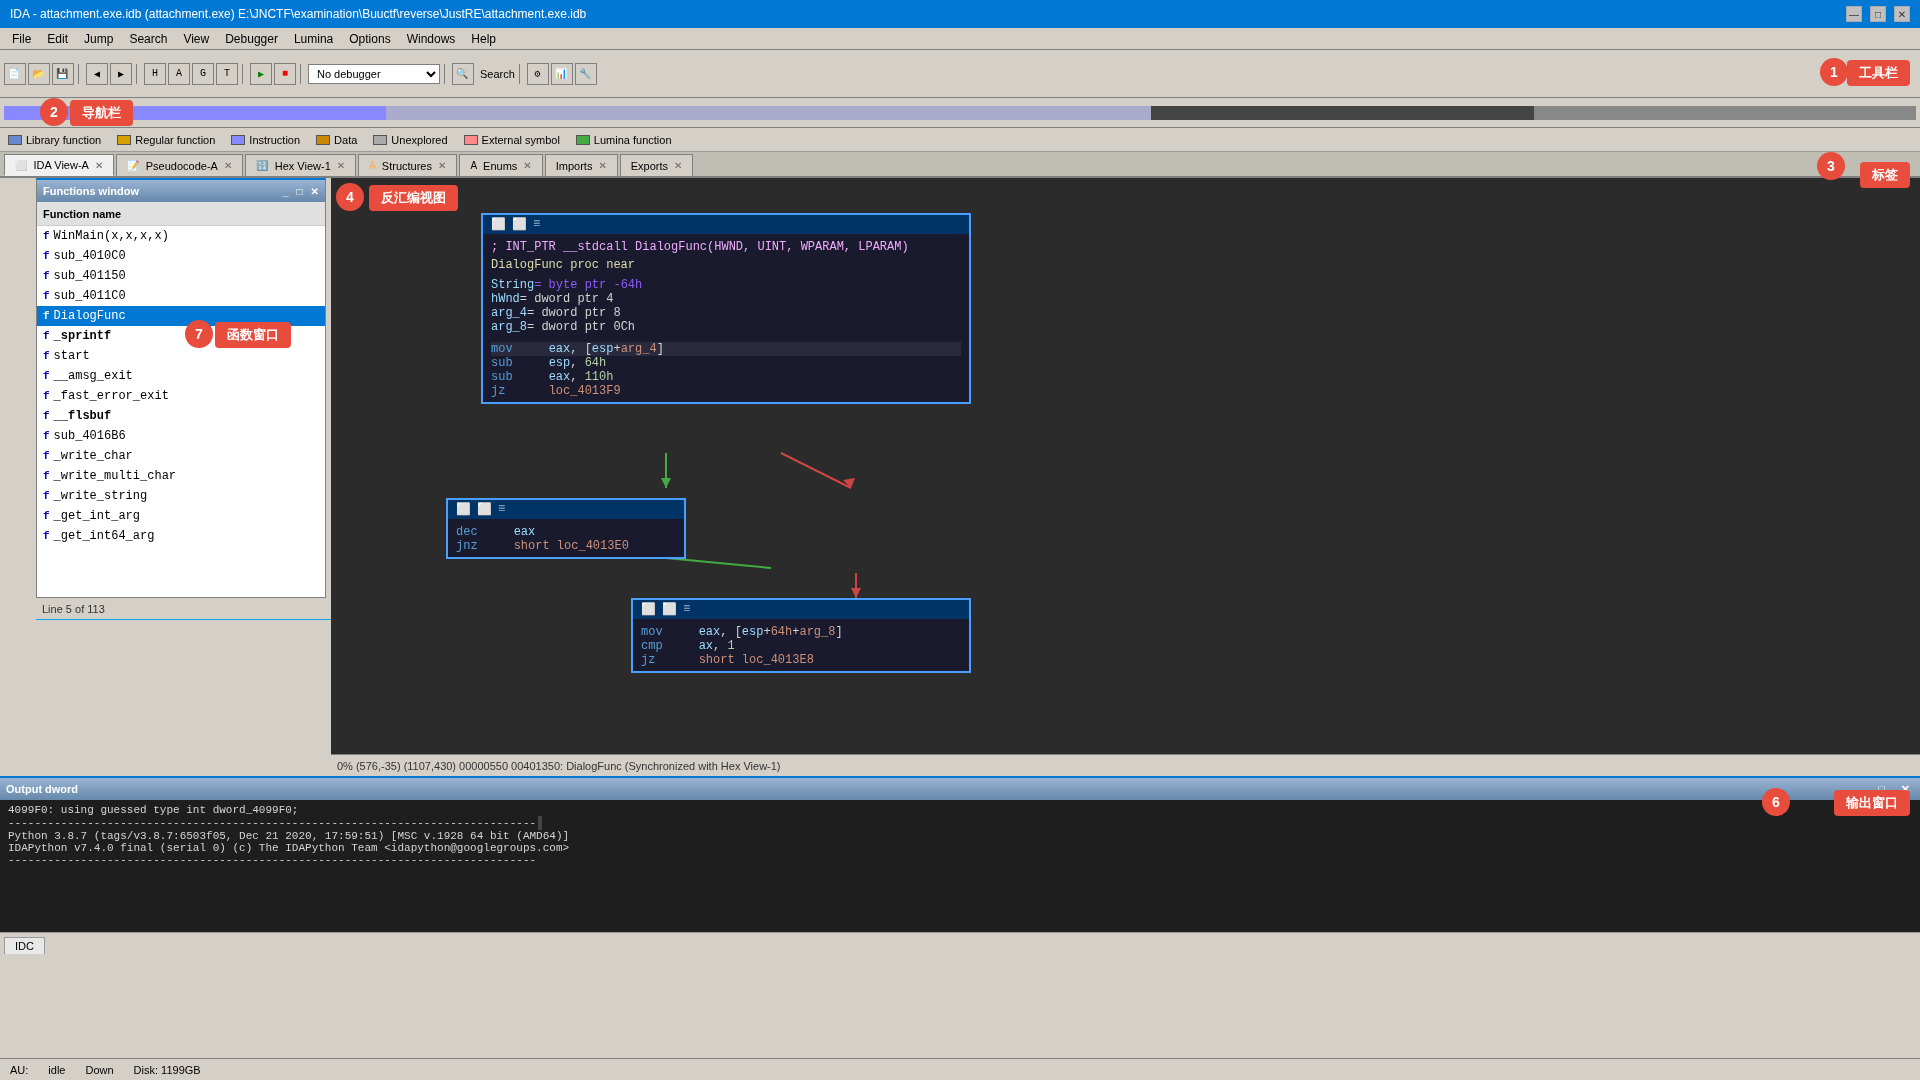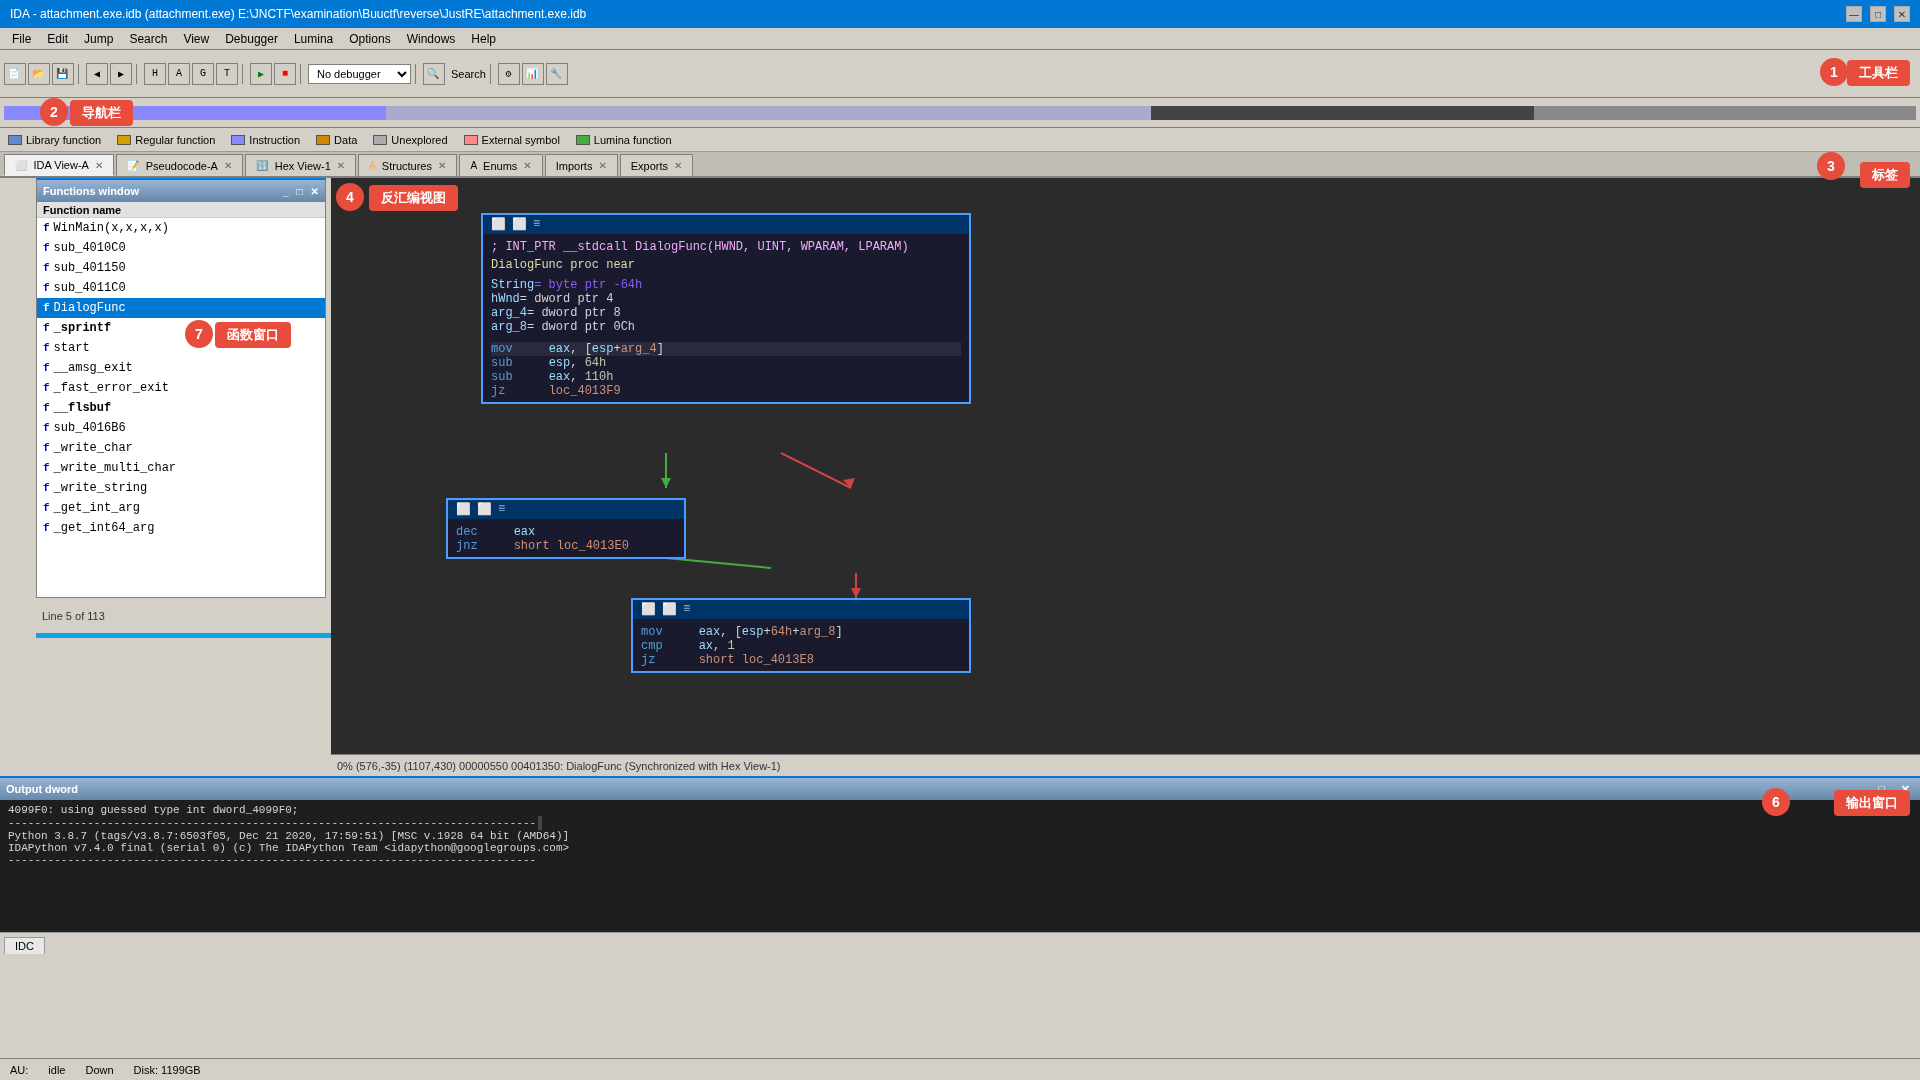--- a/index.html
+++ b/index.html
@@ -66,21 +66,21 @@
       background: #d4d0c8;
       border: 1px solid #808080;
       display: flex; align-items: center; justify-content: center;
       font-size: 10px; cursor: pointer;
     }
     .toolbar-sep { width: 4px; height: 20px; border-left: 1px solid #808080; margin: 0 2px; }
     .toolbar-dropdown {
       background: white;
       border: 1px solid #808080;
       height: 20px;
-      width: 103px;
+      width: 132px;
       font-size: 11px;
       padding: 0 4px;
     }
 
     
     #nav-bar {
       height: 30px;
       background: #d4d0c8;
       border-bottom: 1px solid #808080;
       display: flex;
@@ -165,21 +165,21 @@
       align-items: center;
       padding: 0 6px;
       font-family: Arial, sans-serif;
       font-size: 11px;
       font-weight: bold;
       gap: 8px;
     }
     .panel-ctrl { font-size: 10px; cursor: pointer; color: white; }
     #functions-header {
       background: #e0e0e0;
-      height: 16px;
+      height: 24px;
       display: flex;
       align-items: center;
       padding: 0 6px;
       border-bottom: 1px solid #ccc;
       font-family: Arial, sans-serif;
       font-size: 11px;
       font-weight: bold;
     }
     #functions-list {
       flex: 1;
@@ -529,21 +529,21 @@
         <div class="func-item">
           <span class="func-icon">f</span>
           <span>_get_int64_arg</span>
         </div>
       </div>
 
       <div class="annotation-badge" style="left:148px; top:140px;">7</div>
       <div class="annotation-label" style="left:178px; top:142px;">函数窗口</div>
     </div>
 
-    <div class="line-info" style="background:#d4d0c8; border-bottom:5px solid #0ea5e9; height:40px; display:flex; align-items:center;">Line 5 of 113</div>
+    <div class="line-info" style="background:#d4d0c8; border-bottom:1px solid #0ea5e9; height:22px; display:flex; align-items:center;">Line 5 of 113</div>
 
   </div>
 
   <div style="flex:1; background:#2b2b2b; position:relative; overflow:hidden;">
 
     <div class="annotation-badge" style="position:absolute; left:5px; top:5px; z-index:50;">4</div>
     <div class="annotation-label" style="position:absolute; left:38px; top:7px; z-index:50;">反汇编视图</div>
 
     <div style="position:absolute; left:150px; top:35px; width:490px; background:#1a1a2e; border:2px solid #4a9eff; font-family:'Courier New',monospace; font-size:12px; color:#d4d4d4; padding:4px 8px;">
       <div style="background:#003366; margin:-4px -8px 6px -8px; padding:2px 8px; display:flex; gap:6px;">

